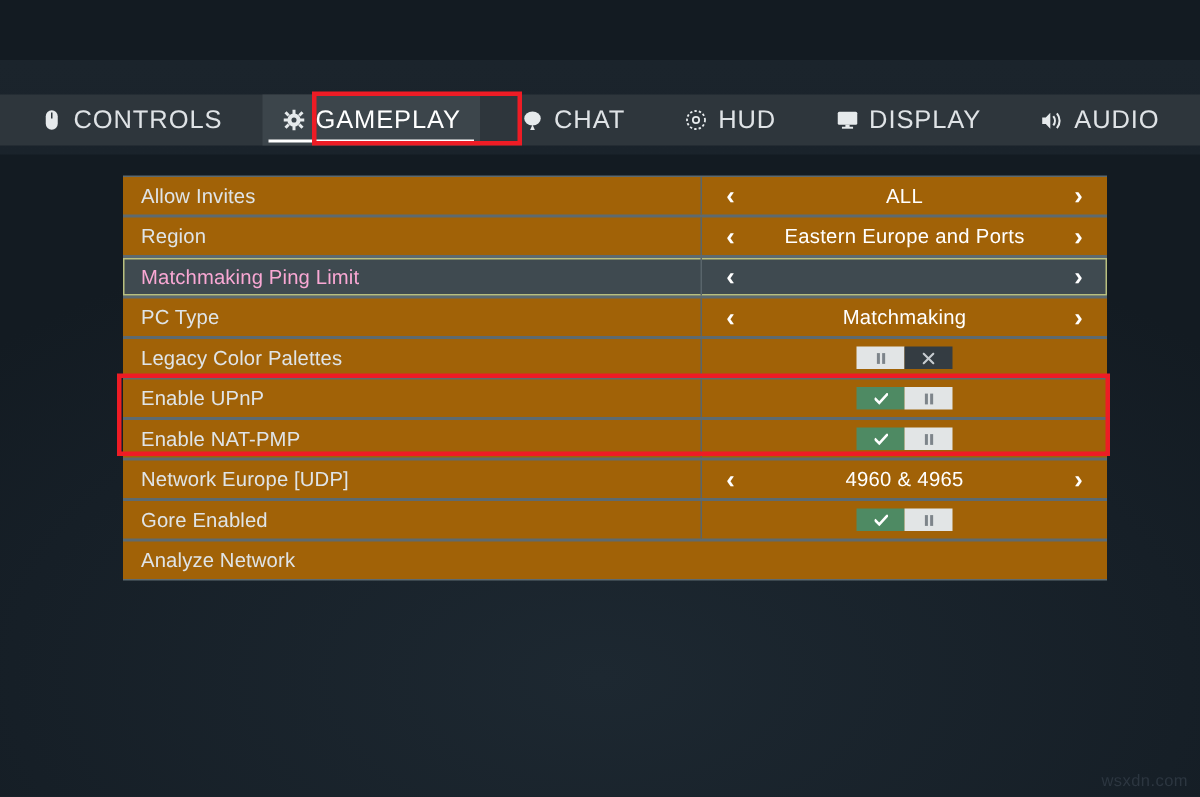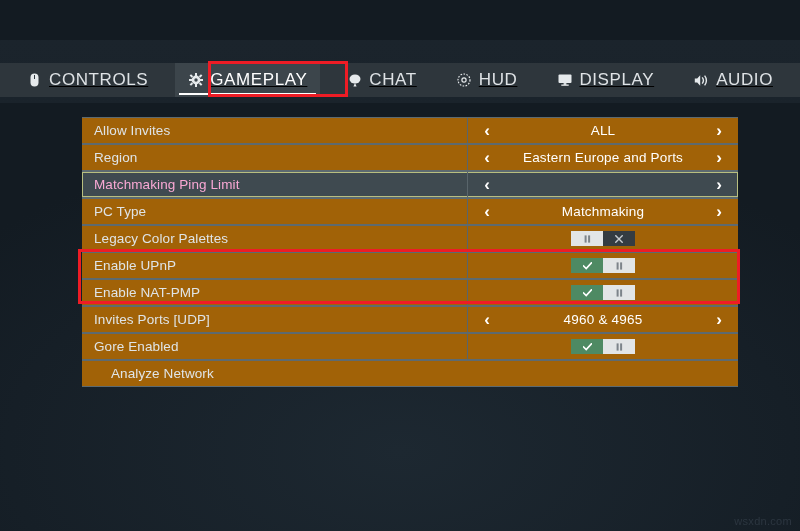--- a/index.html
+++ b/index.html
@@ -46,21 +46,20 @@
   .tabbar {
     position: absolute;
     left: 0; right: 0;
     top: 63px;
     height: 34px;
     background: #2e363c;
     display: flex;
     align-items: center;
     justify-content: center;
     gap: 14px;
-    text-decoration: underline;
   }
   .tab {
     display: flex;
     align-items: center;
     gap: 7px;
     padding: 0 13px;
     height: 34px;
     color: #dfe3e6;
     font-size: 17px;
     letter-spacing: 0.6px;
@@ -133,21 +132,21 @@
   }
   .row .ctrl {
     flex: 1 1 auto;
     display: flex;
     align-items: center;
     justify-content: center;
     position: relative;
     border-left: 1px solid #59656b;
   }
   .row.no-ctrl .ctrl { border-left: none; }
-  .row.no-ctrl .label { flex: 1 1 auto; margin-left: 17px; }
+  .row.no-ctrl .label { flex: 1 1 auto; }
 
   
   .row.highlight {
     background: #3f4a50;
     outline: 1px solid #b9bf7f;
     outline-offset: -1px;
   }
   .row.highlight .label { color: #f9a8d4; }
 
   
@@ -388,21 +387,21 @@
             <div class="half light">
               <svg width="7" height="8" viewBox="0 0 7 8">
                 <rect x="0.6" y="0.4" width="2" height="7.2" fill="#7d848a"></rect>
                 <rect x="4.1" y="0.4" width="2" height="7.2" fill="#7d848a"></rect>
               </svg>
             </div>
           </div>
         </div>
       </div>
       <div class="row">
-        <div class="label">Invites Ports [UDP]</div>
+        <div class="label">Network Europe [UDP]</div>
         <div class="ctrl">
           <div class="spinner">
             <div class="arrow">‹</div>
             <div class="spin-value">4960 &amp; 4965</div>
             <div class="arrow">›</div>
           </div>
         </div>
       </div>
       <div class="row">
         <div class="label">Gore Enabled</div>

